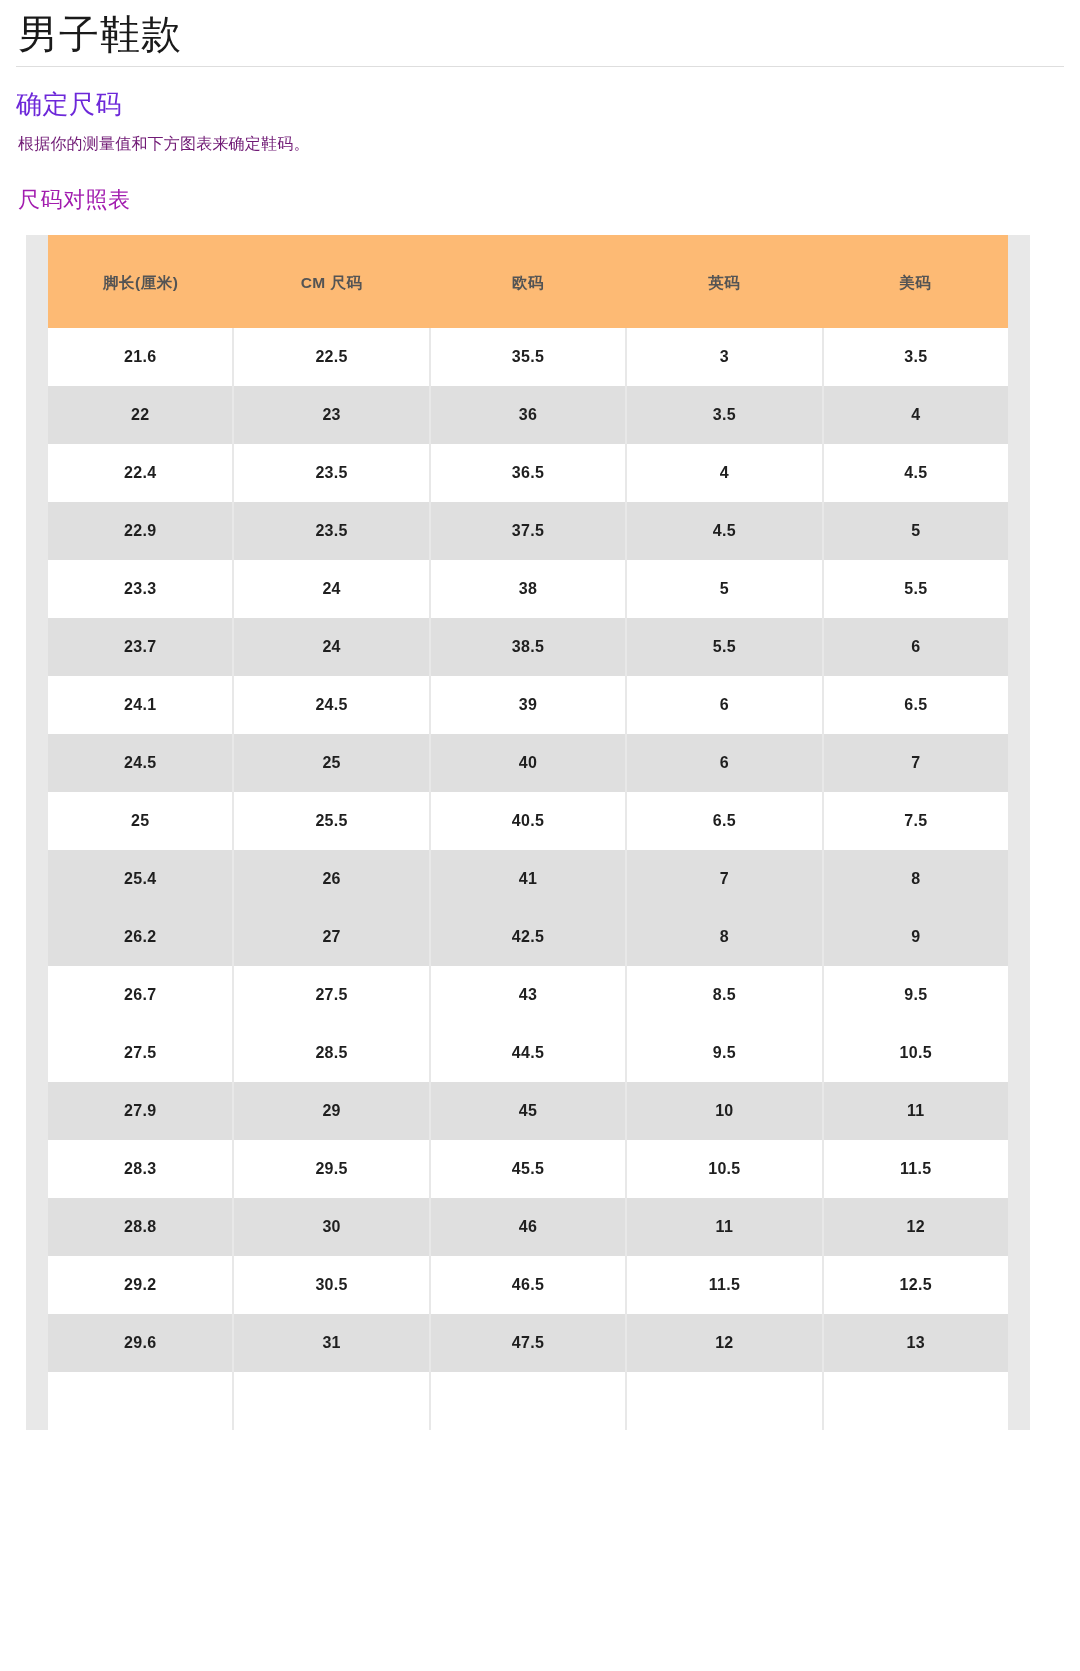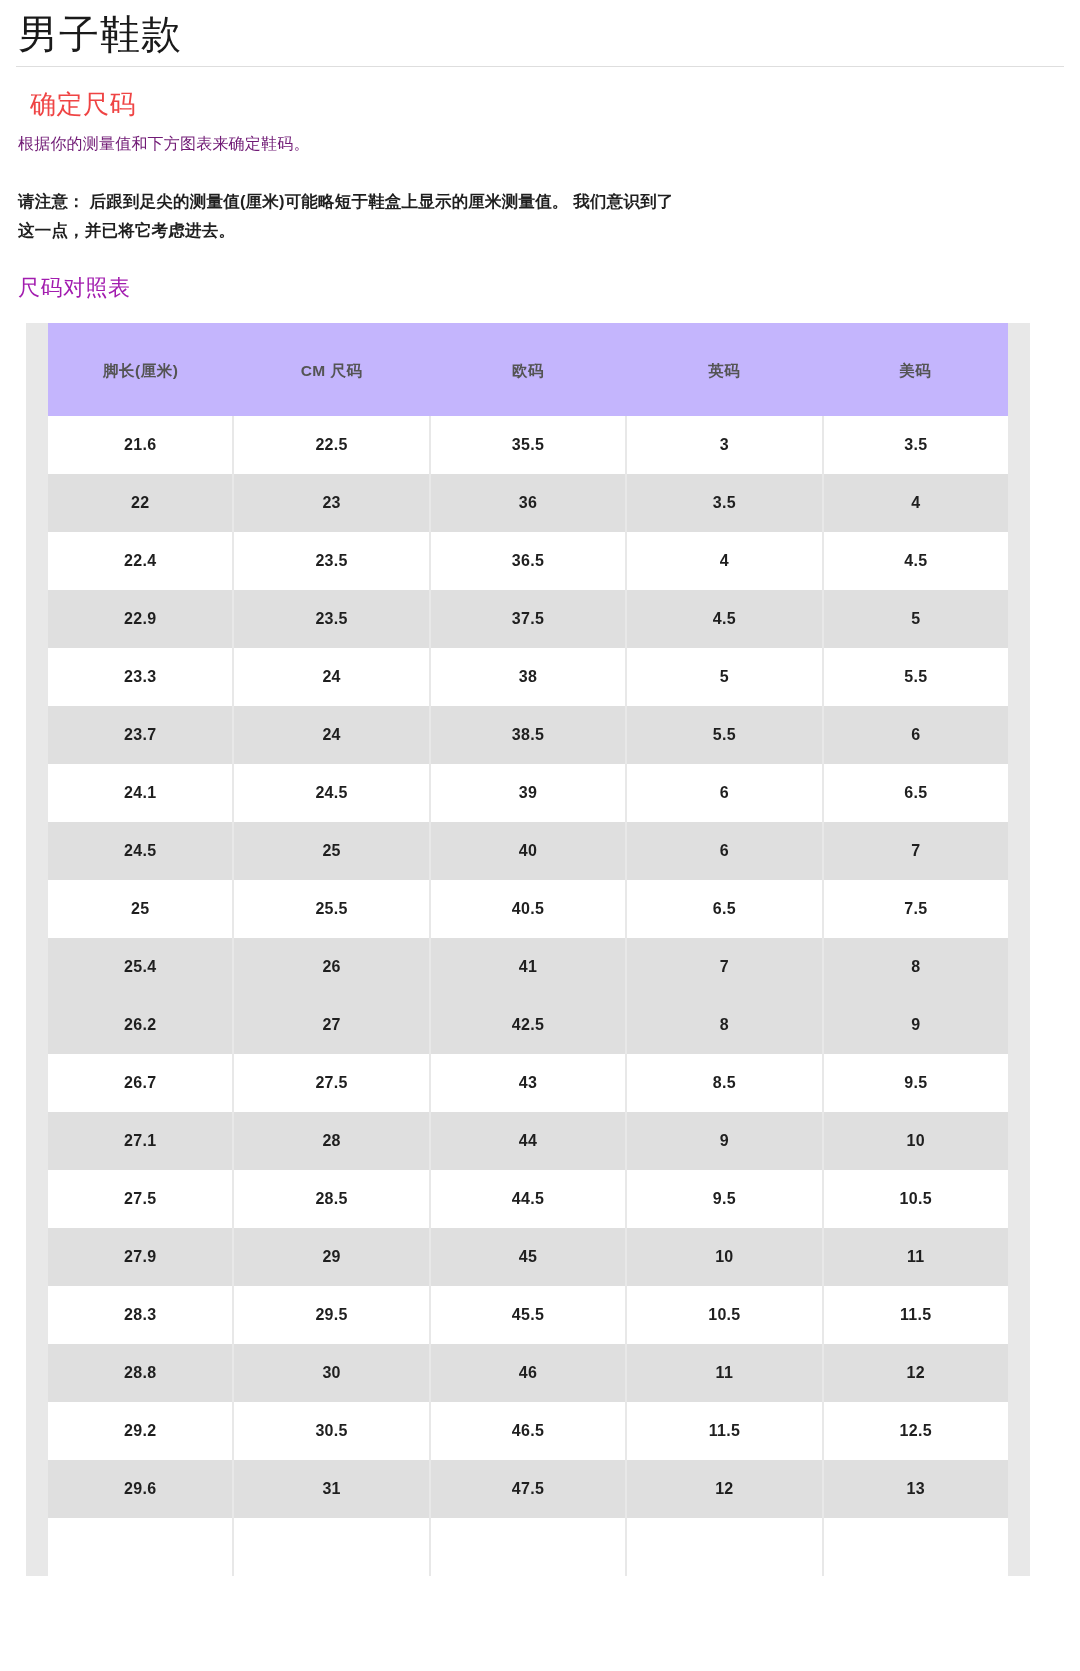--- a/index.html
+++ b/index.html
@@ -37,23 +37,23 @@
 
   .title-rule {
     height: 1px;
     background: #dedede;
     margin: 0 0 22px 0;
   }
 
   .section-heading {
     font-size: 26px;
     font-weight: 400;
-    color: #ef4444;
+    color: #6d28d9;
     letter-spacing: 0.5px;
-    margin: 0 0 12px 14px;
+    margin: 0 0 12px 0;
     line-height: 1.2;
   }
 
   .body-text {
     font-size: 16px;
     line-height: 1.55;
     color: #701a75;
     margin: 0 0 30px 2px;
     letter-spacing: 0.2px;
   }
@@ -86,21 +86,21 @@
     padding: 0;
   }
 
   table.size-table {
     width: 100%;
     border-collapse: collapse;
     table-layout: fixed;
   }
 
   table.size-table th {
-    background: #c4b5fd;
+    background: #fdba74;
     font-size: 15.5px;
     font-weight: bold;
     color: #545454;
     text-align: center;
     padding: 38px 0 34px 0;
     letter-spacing: 0.5px;
     border: none;
   }
 
   table.size-table td {
@@ -138,21 +138,20 @@
 <div class="page">
 
   <h1 class="page-title">男子鞋款</h1>
 
   <div class="title-rule"></div>
 
   <h2 class="section-heading">确定尺码</h2>
 
   <p class="body-text">根据你的测量值和下方图表来确定鞋码。</p>
 
-  <p class="note">请注意： 后跟到足尖的测量值(厘米)可能略短于鞋盒上显示的厘米测量值。 我们意识到了这一点，并已将它考虑进去。</p>
 
   <h2 class="chart-heading">尺码对照表</h2>
 
   <div class="size-table-wrap">
     <table class="size-table">
       <thead>
         <tr id="header-row">
             <th>脚长(厘米)</th>
             <th>CM 尺码</th>
             <th>欧码</th>
@@ -238,27 +237,20 @@
             <td>8</td>
             <td>9</td>
           </tr>
           <tr class="row-light">
             <td>26.7</td>
             <td>27.5</td>
             <td>43</td>
             <td>8.5</td>
             <td>9.5</td>
           </tr>
-          <tr class="row-dark">
-            <td>27.1</td>
-            <td>28</td>
-            <td>44</td>
-            <td>9</td>
-            <td>10</td>
-          </tr>
           <tr class="row-light">
             <td>27.5</td>
             <td>28.5</td>
             <td>44.5</td>
             <td>9.5</td>
             <td>10.5</td>
           </tr>
           <tr class="row-dark">
             <td>27.9</td>
             <td>29</td>

